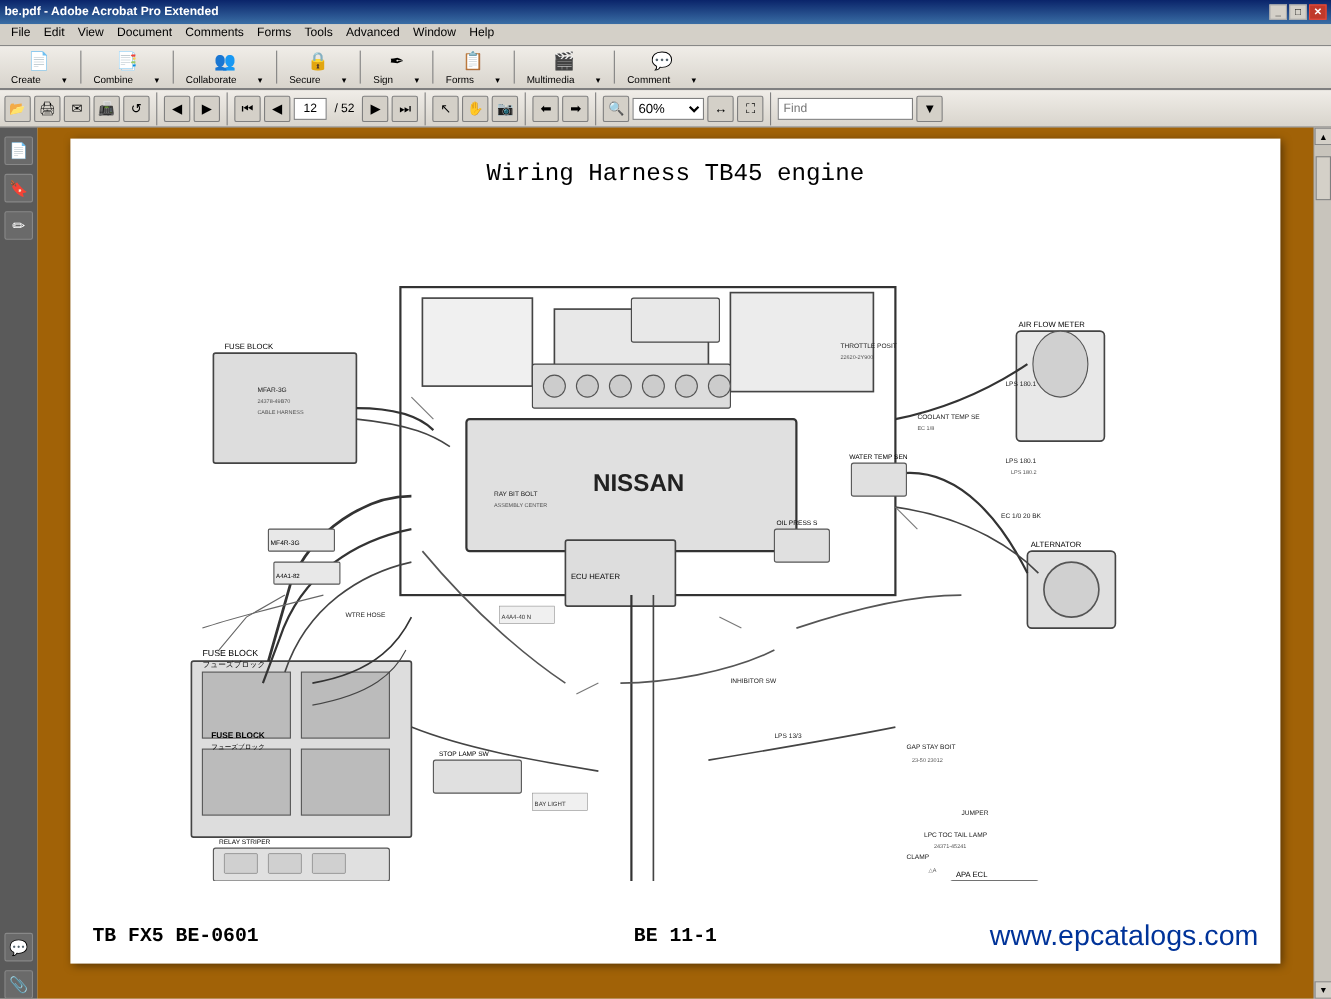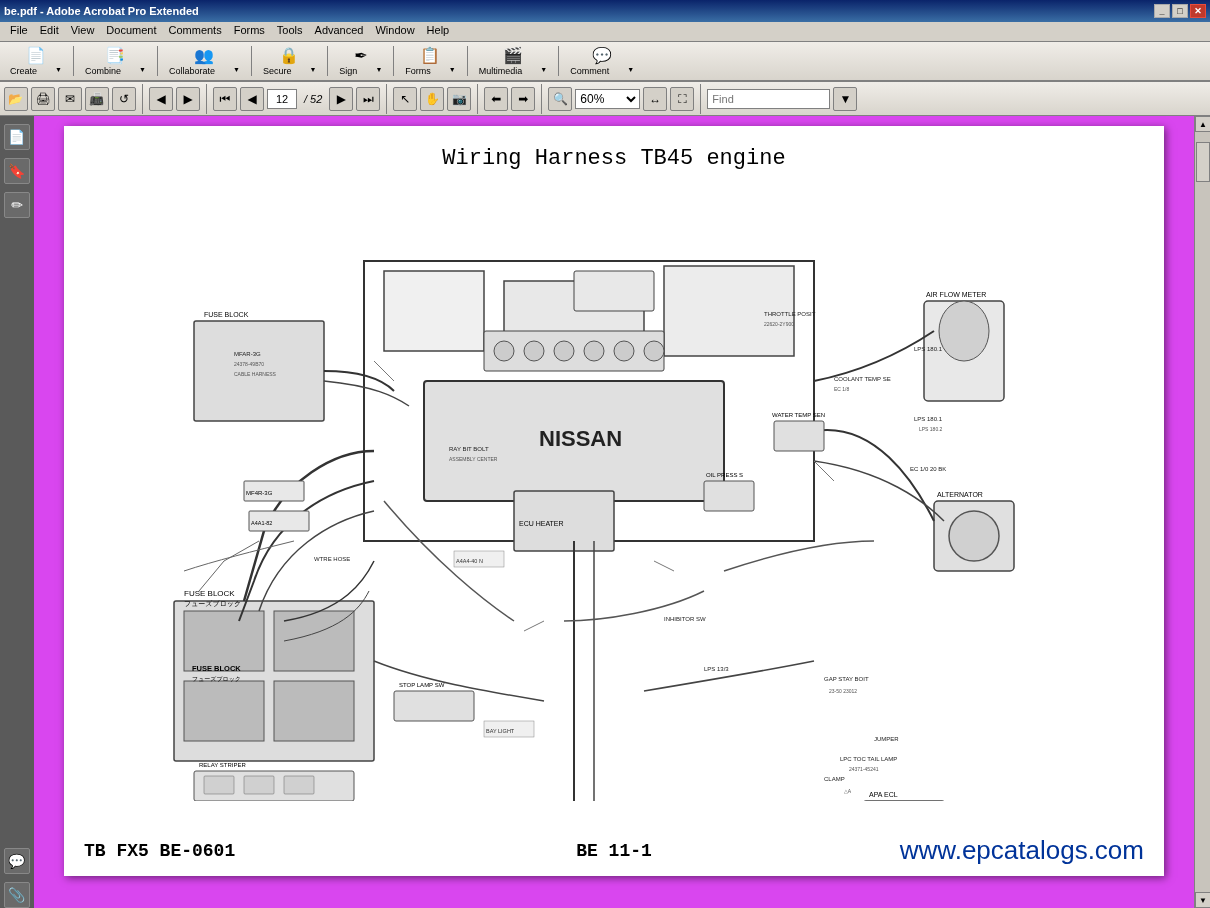--- a/index.html
+++ b/index.html
@@ -62,21 +62,21 @@
       height: 34px;
       padding: 2px 5px;
       cursor: pointer;
       border: 1px solid transparent;
       border-radius: 2px;
       font-size: 10px;
       color: #000;
       min-width: 50px;
     }
     .toolbar-btn .btn-icon { font-size: 16px; margin-bottom: 1px; }
-    .toolbar-btn .btn-label { font-size: 9px; display: flex; align-items: flex-start; gap: 18px; }
+    .toolbar-btn .btn-label { font-size: 9px; display: flex; align-items: flex-end; gap: 18px; }
     .toolbar-separator { width: 1px; height: 30px; background: #808080; margin: 0 3px; }
 
     
     #navtoolbar {
       background: linear-gradient(to bottom, #f0ede8, #d8d4cc);
       height: 34px;
       display: flex;
       align-items: center;
       padding: 2px 4px;
       border-bottom: 1px solid #808080;
@@ -87,21 +87,21 @@
       display: flex; align-items: center; justify-content: center;
       cursor: pointer; border: 1px solid transparent; border-radius: 2px;
       font-size: 12px; background: #d4d0c8;
       border: 1px solid #808080;
     }
 
     #page-input {
       width: 30px; height: 20px; text-align: center;
       border: 1px solid #808080; background: white; font-size: 11px;
     }
-    #page-total { font-size: 11px; margin: 0 4px; font-style: italic; }
+    #page-total { font-size: 11px; margin: 0 4px; }
 
     .zoom-select {
       width: 65px; height: 20px; border: 1px solid #808080;
       background: white; font-size: 12px;
     }
 
     #find-input {
       width: 123px; height: 20px;
       border: 1px solid #808080; background: white;
       padding: 0 4px; font-size: 11px; color: #999;
@@ -127,21 +127,21 @@
       width: 26px; height: 26px;
       display: flex; align-items: center; justify-content: center;
       cursor: pointer; color: white; font-size: 14px;
       border: 1px solid #888; background: #6a6a6a; border-radius: 2px;
     }
     .sidebar-spacer { flex: 1; }
 
     
     #pdf-area {
       flex: 1;
-      background: #d946ef;
+      background: #a16207;
       display: flex;
       align-items: flex-start;
       justify-content: center;
       padding: 10px;
       overflow: auto;
       position: relative;
     }
 
     #pdf-page {
       background: white;

